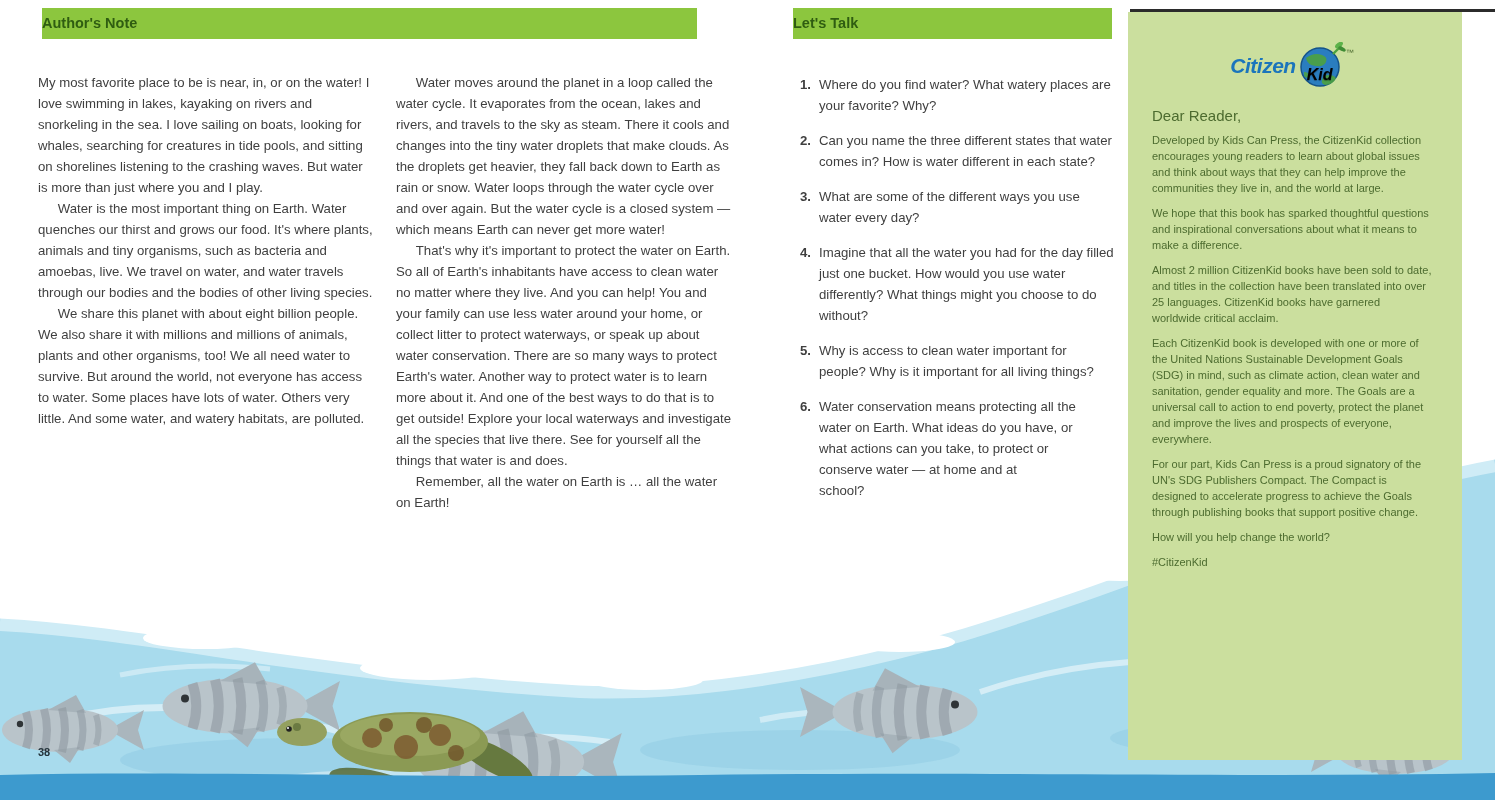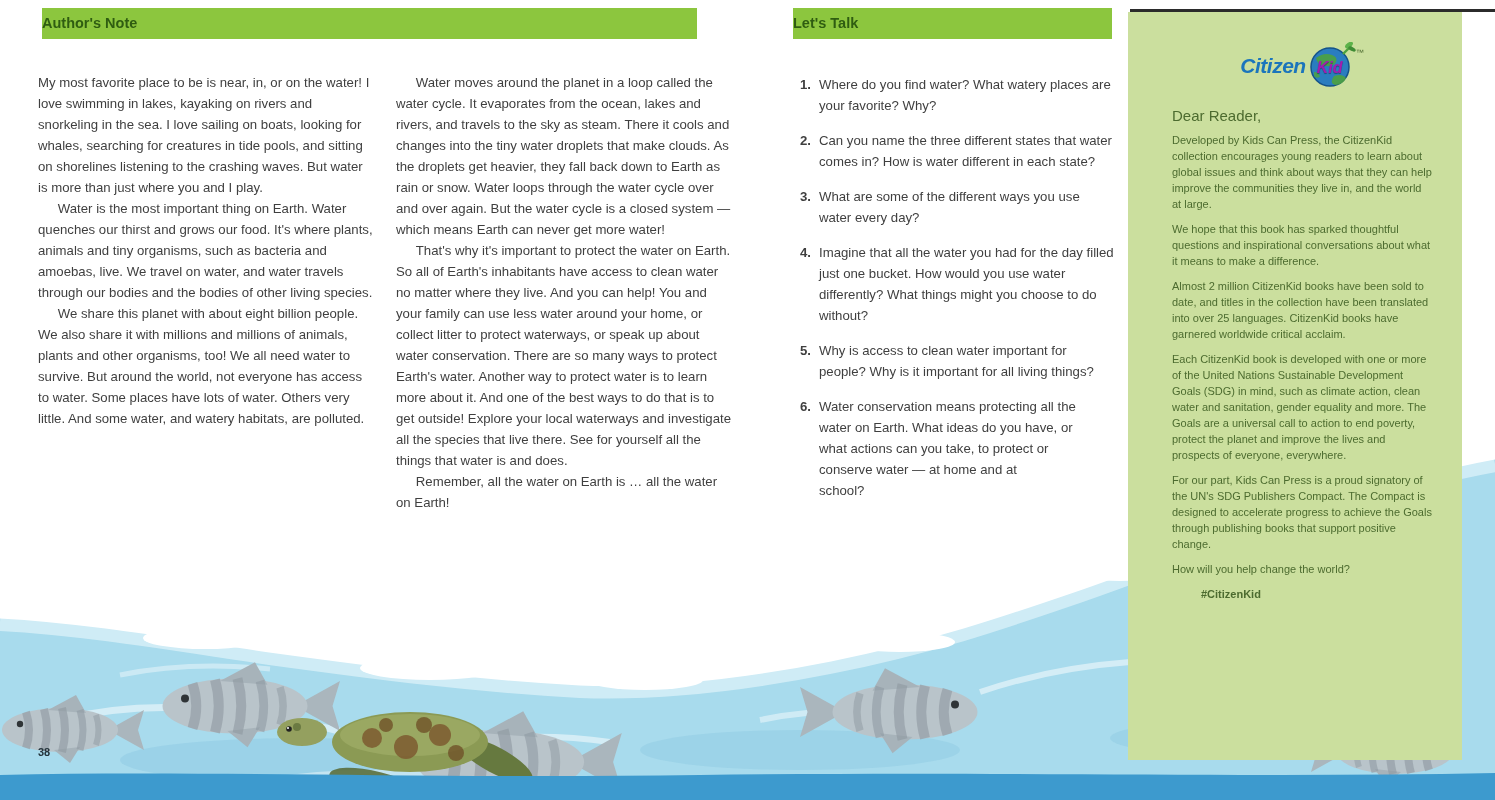--- a/index.html
+++ b/index.html
@@ -33,32 +33,32 @@
   .questions{position:absolute;left:800px;top:74px;width:314px;z-index:2;}
   .q{display:flex;margin-bottom:14px;}
   .q-num{width:19px;flex:none;font-weight:bold;font-size:13.2px;line-height:21px;color:var(--body-text,#3f3f3f);}
   .q-text{flex:1;font-size:13.2px;line-height:21px;color:var(--body-text,#3f3f3f);}
   .q-text.q6::before{content:"";float:right;width:150px;height:160px;
     shape-outside:polygon(100% 0%,100% 100%,0% 100%);}
 
   
   .topline{position:absolute;left:1130px;top:9px;width:365px;height:3px;background:#2b2b2b;z-index:4;}
   .sidebar{position:absolute;left:1128px;top:12px;width:334px;height:748px;
-    background:var(--sidebar-bg,#cbdf9e);z-index:3;padding:24px 30px 0 44px;}
+    background:var(--sidebar-bg,#cbdf9e);z-index:3;padding:24px 30px 0 24px;}
   .logo-row{display:flex;align-items:center;justify-content:center;margin:6px 0 18px 0;}
   .logo-citizen{font-size:21px;font-weight:bold;font-style:italic;color:var(--logo-blue,#1b75bc);
     letter-spacing:-0.5px;margin-right:2px;}
   .logo-globe{position:relative;width:48px;height:48px;display:inline-block;}
   .logo-globe svg{position:absolute;left:0;top:0;}
-  .logo-kid{position:absolute;left:0;top:17px;width:44px;text-align:center;color:#a21caf;
+  .logo-kid{position:absolute;left:0;top:24px;width:44px;text-align:center;color:#000000;
     font-weight:bold;font-style:italic;font-size:16px;text-shadow:0 1px 1px rgba(0,0,0,.35);}
   .logo-tm{font-size:8px;color:var(--sidebar-text,#4c6b2f);align-self:flex-start;margin-top:6px;}
   .greeting{font-size:15px;line-height:16px;color:var(--sidebar-text,#4c6b2f);margin-bottom:8px;}
   .sb-para{font-size:11px;line-height:16px;color:var(--sidebar-text,#4c6b2f);margin-bottom:9px;}
-  .hashtag{font-weight:bold;margin-left:29px;}
+  .hashtag{font-weight:normal;}
 
   
   .water{position:absolute;left:0;top:420px;width:1495px;height:380px;z-index:1;}
 
   .page-number{position:absolute;left:38px;top:746px;font-size:11px;font-weight:bold;
     color:#24343c;z-index:5;}
 </style>
 </head>
 <body>
 

